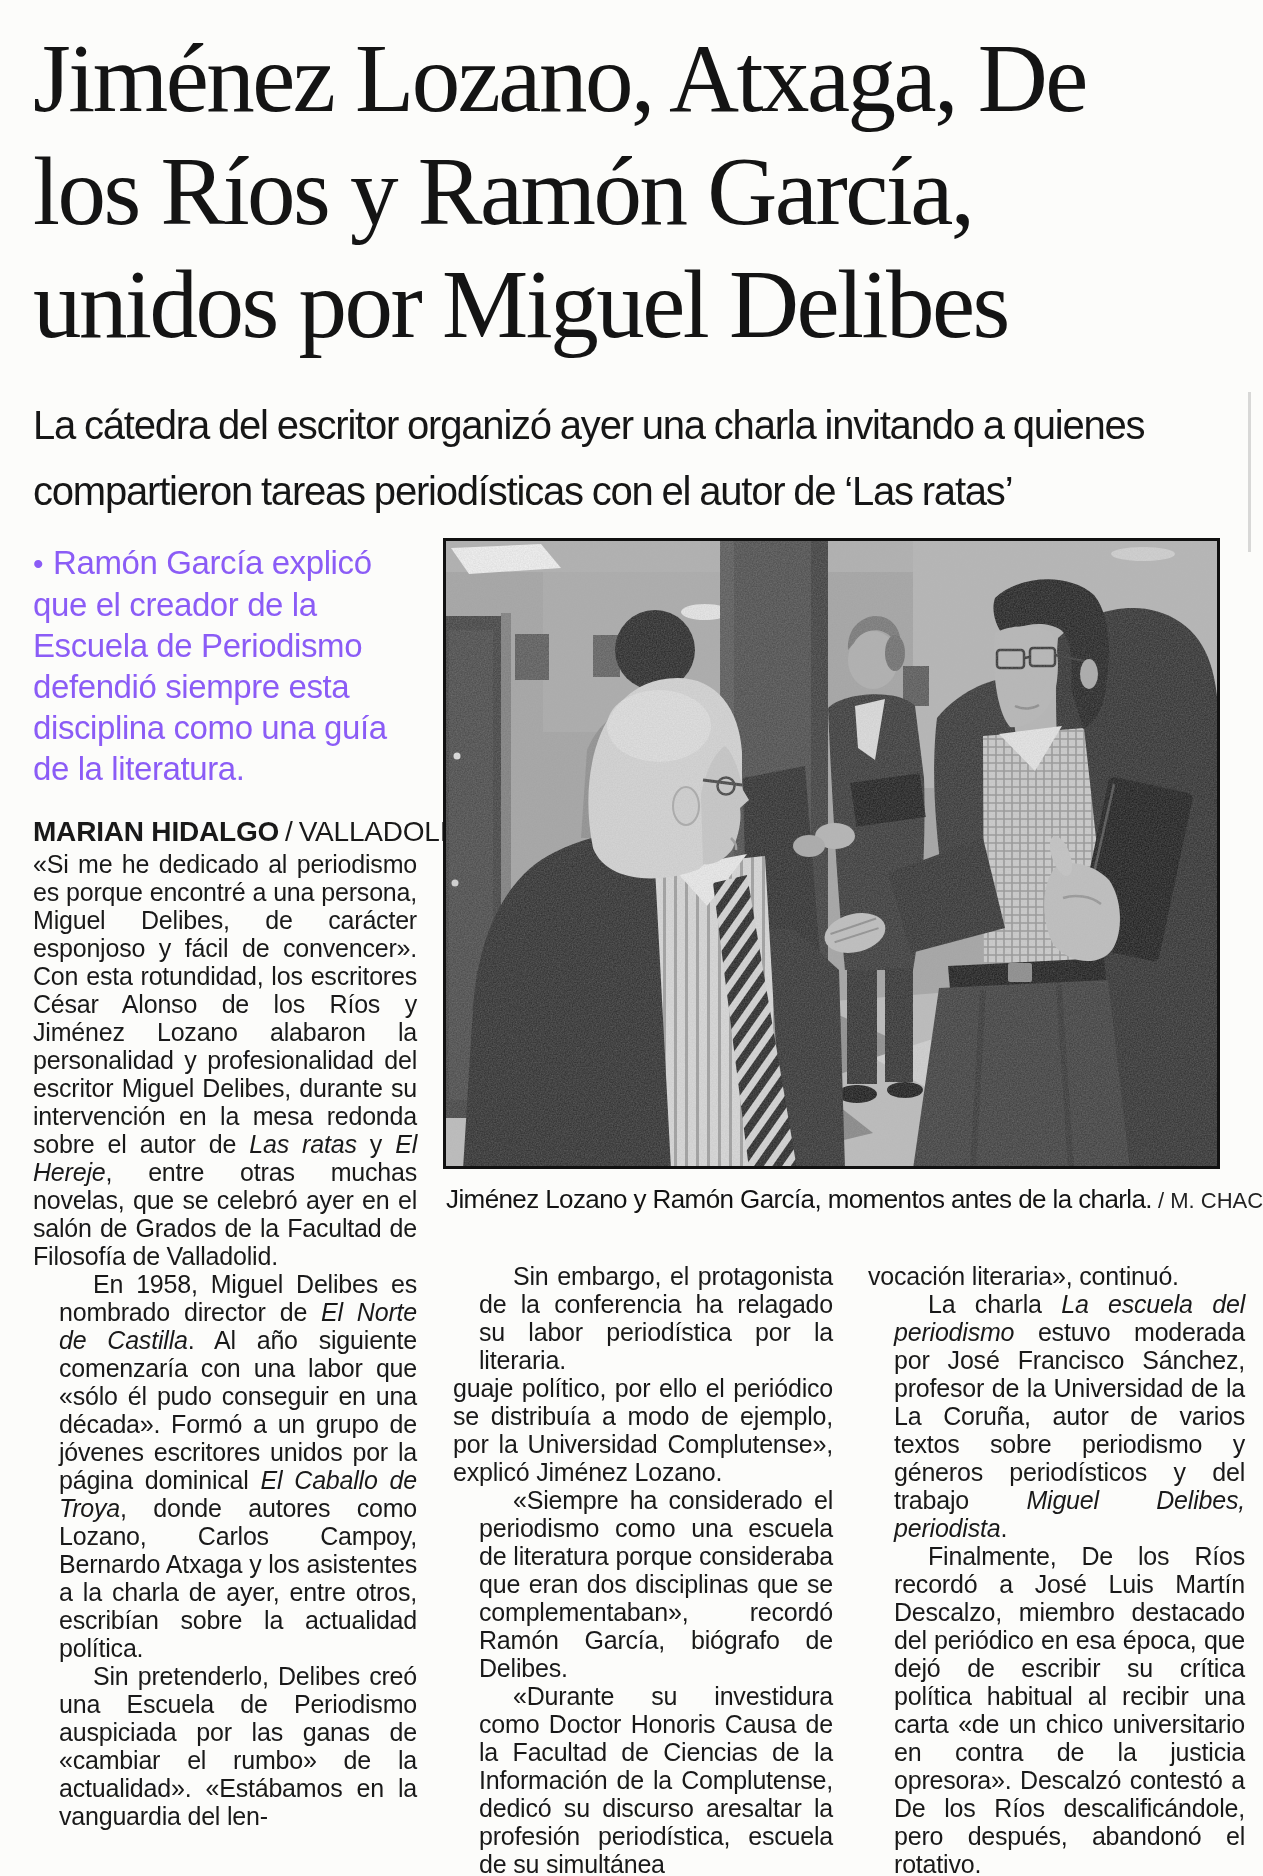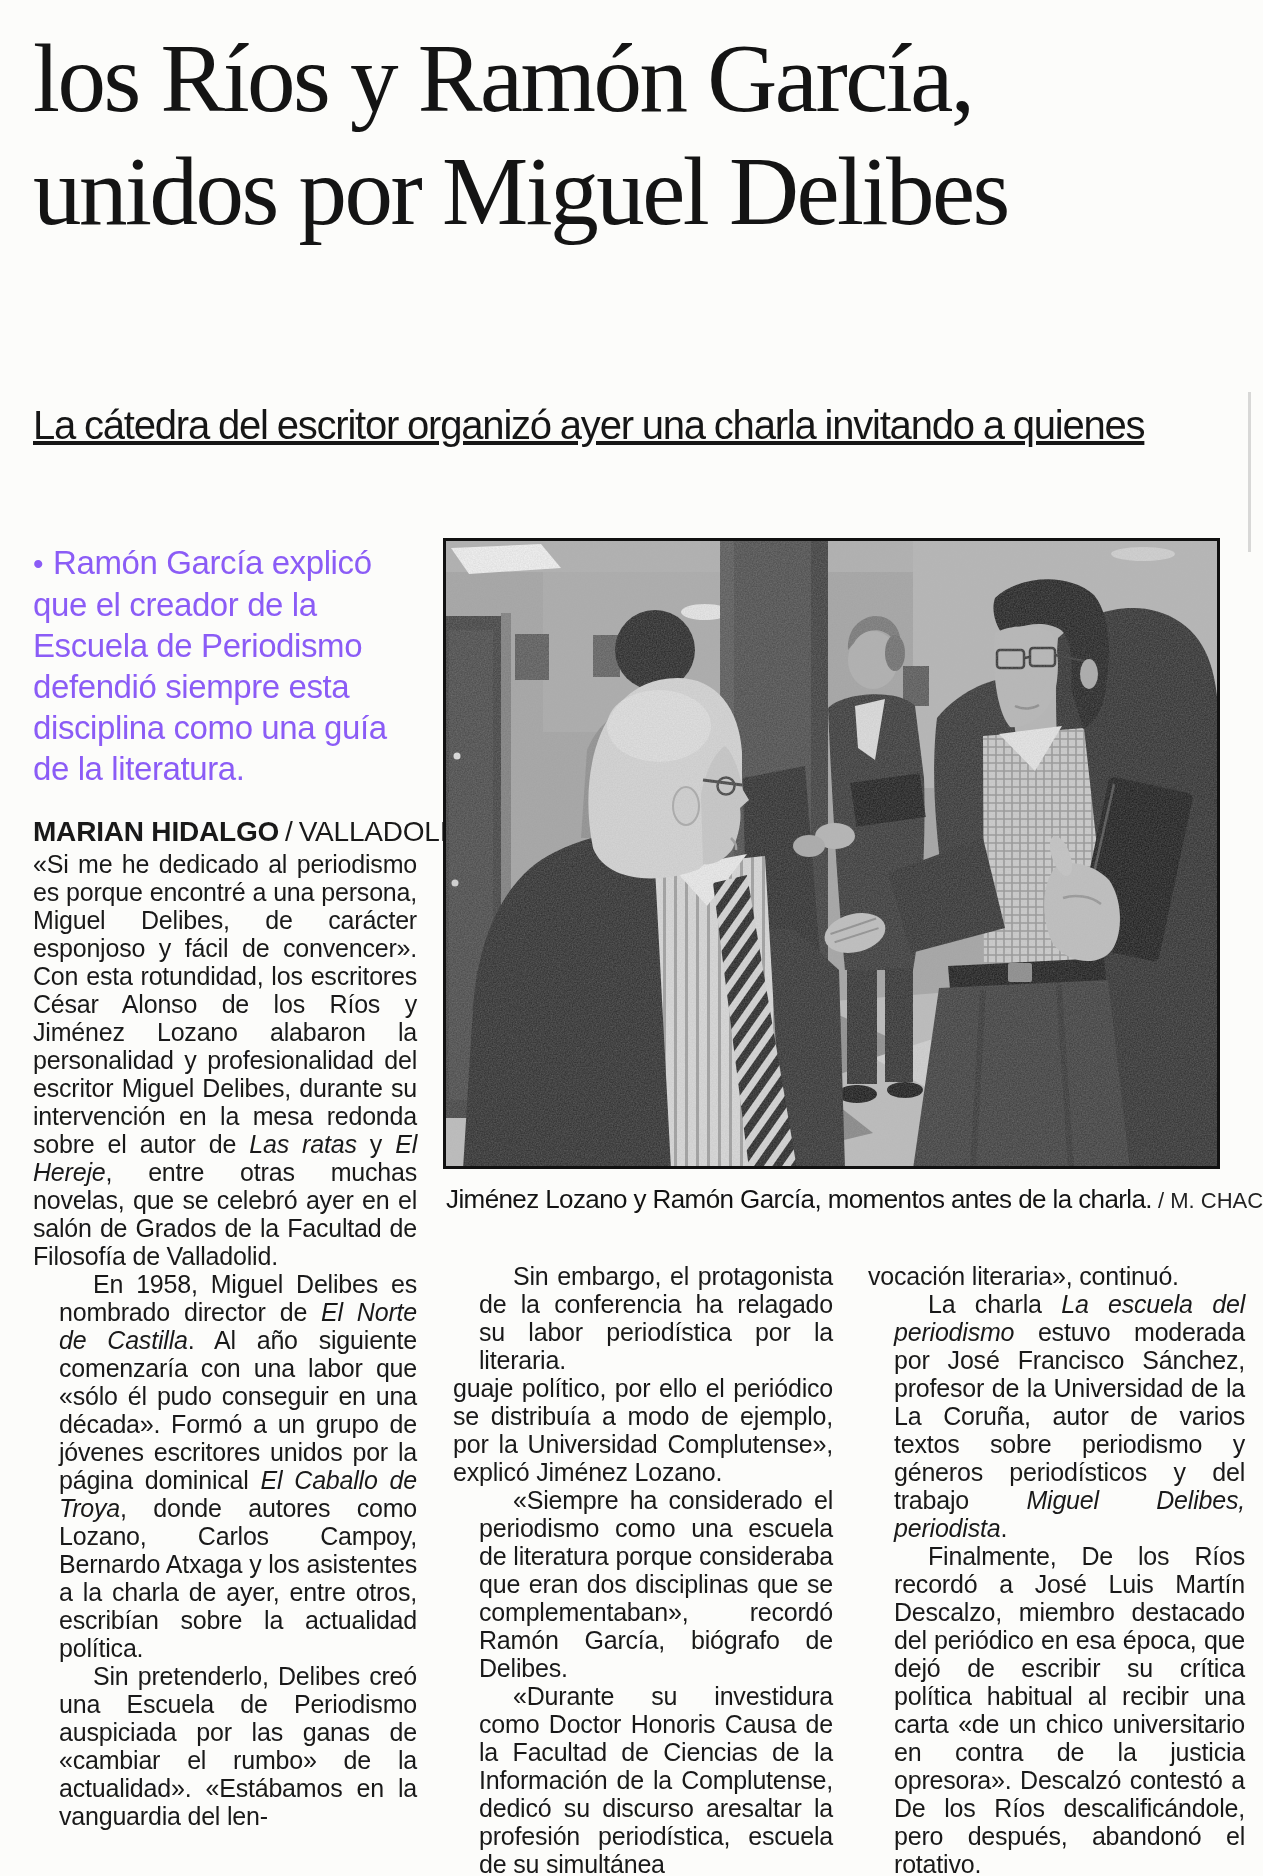--- a/index.html
+++ b/index.html
@@ -21,21 +21,21 @@
   }
   .hl-line{display:block;white-space:nowrap;}
   
   .subhead{
     position:absolute;left:33px;top:392px;width:1215px;margin:0;
     font-family:"Liberation Sans", sans-serif;
     font-weight:400;
     font-size:40px;line-height:66px;letter-spacing:-1.2px;word-spacing:-1px;
     color:#161616;
   }
-  .sh-line{display:block;white-space:nowrap;text-decoration:underline;}
+  .sh-line{display:block;white-space:nowrap;}
   
   .lead{
     position:absolute;left:33px;top:542px;width:378px;margin:0;
     font-family:"Liberation Sans", sans-serif;
     font-size:33px;line-height:41px;letter-spacing:-0.4px;
     color:#8b5cf6;
   }
   .lead .bullet{font-size:30px;margin-right:10px;}
   
   .byline{
@@ -80,25 +80,27 @@
     background:#c9c9c7;opacity:.7;
   }
 </style>
 </head>
 <body>
 
 <div class="page">
 
   <header>
     <h1 class="headline">
+      <span class="hl-line">Jiménez Lozano, Atxaga, De</span>
       <span class="hl-line">los Ríos y Ramón García,</span>
       <span class="hl-line">unidos por Miguel Delibes</span>
     </h1>
     <p class="subhead">
       <span class="sh-line">La cátedra del escritor organizó ayer una charla invitando a quienes</span>
+      <span class="sh-line">compartieron tareas periodísticas con el autor de ‘Las ratas’</span>
     </p>
   </header>
 
   <p class="lead"><span class="bullet">•</span><span>Ramón García explicó que el creador de la Escuela de Periodismo defendió siempre esta disciplina como una guía de la literatura.</span></p>
 
   <div class="byline">
     <span class="author">MARIAN HIDALGO</span><span class="sep">/</span><span class="loc">VALLADOLID</span>
   </div>
 
   <div class="col col1">

